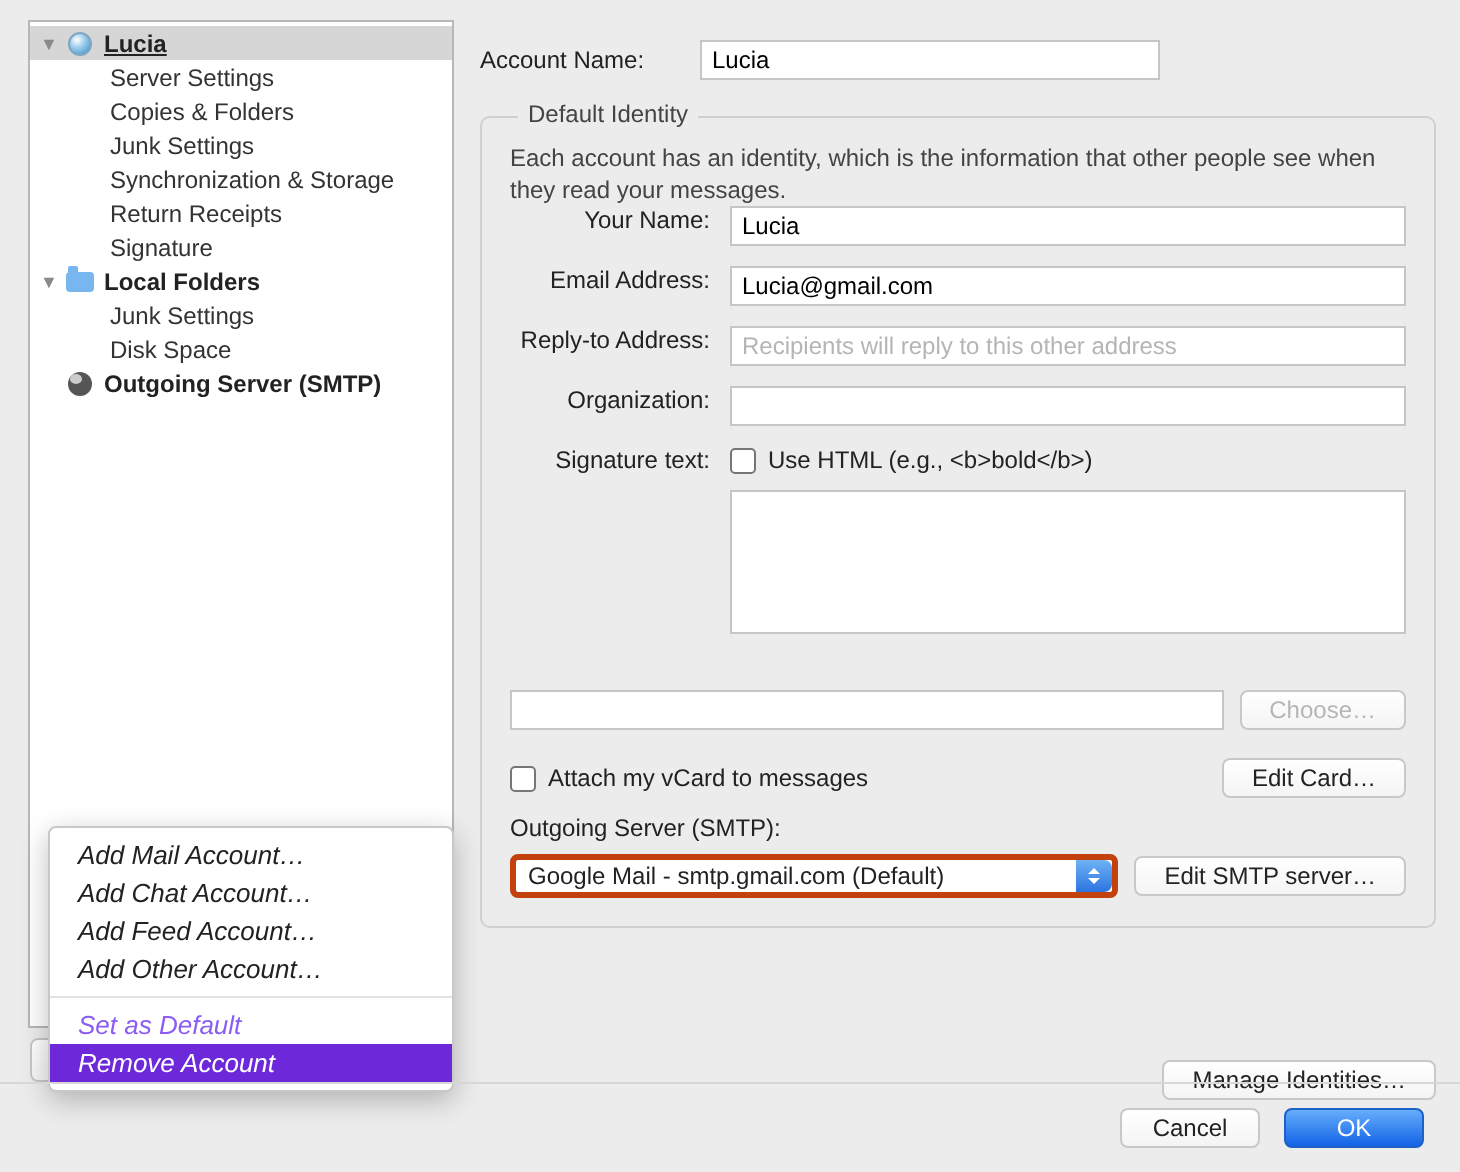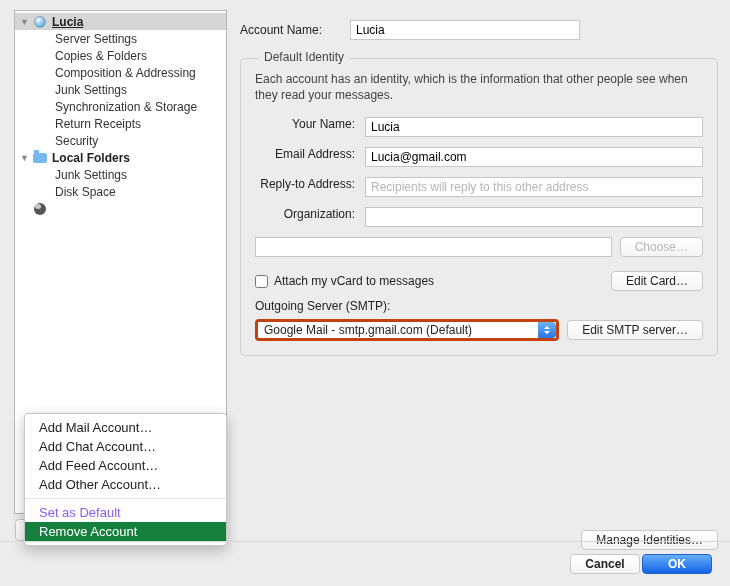--- a/index.html
+++ b/index.html
@@ -17,62 +17,62 @@
   .row .disclosure { width:11px; text-align:center; color:#8a8a8a; font-size:9px; margin-right:2px;}
   .row .iconslot { width:16px; height:16px; margin-right:4px; display:flex; align-items:center; justify-content:center; }
   .row .under { text-decoration: underline; text-underline-offset: 1px;}
   .icon-globe { width:12px; height:12px; border-radius:50%; background:radial-gradient(circle at 35% 30%, #fff, #aad4ee 35%, #6baedb 70%, #3b8bbb 100%); border:1px solid #7ea6c2; }
   .icon-folder { width:14px; height:10px; background:#78b6f0; border-radius:2px; position:relative; }
   .icon-folder:before { content:""; position:absolute; top:-3px; left:1px; width:5px; height:3px; background:#78b6f0; border-radius:1px 1px 0 0; }
   .icon-orb { width:12px;height:12px;border-radius:50%;background:#555; position:relative; }
   .icon-orb:after{content:"";position:absolute;top:1px;left:1px;width:6px;height:5px;border-radius:50%;background:rgba(255,255,255,0.7);}
 
   
-  .menu { position:absolute; left:24px; top:413px; width:203px; background:#fff; border:1px solid #c8c8c8; border-radius:4px; box-shadow:0 4px 14px rgba(0,0,0,0.25); padding:4px 0; }
+  .menu { position:absolute; left:24px; top:413px; width:203px; background:#fff; border:1px solid #c8c8c8; border-radius:4px; box-shadow:0 4px 14px rgba(0,0,0,0.25); padding:4px 0;font-style:italic; }
   .menu .mitem { height:19px; display:flex; align-items:center; padding:0 14px; font-size:13px; }
   .menu .mitem.disabled { color:#8b5cf6; }
-  .menu .mitem.highlight { background:#15803d; color:#fff; }
+  .menu .mitem.highlight { background:#6d28d9; color:#fff; }
   .menu .msep { height:1px; background:#e3e3e3; margin:4px 0; }
 
   
   .actionbtn { position:absolute; left:15px; top:519px; width:211px; height:22px; background:linear-gradient(#fff,#f5f5f5); border:1px solid #c6c6c6; border-radius:4px; display:flex; align-items:center; justify-content:center; font-size:12px; color:#3a3a3a; }
   .actionbtn .indic { position:absolute; right:4px; top:2px; bottom:2px; width:16px; background:linear-gradient(#fff,#f2f2f2); border-left:1px solid #e4e4e4; border-radius:0 3px 3px 0; display:flex; flex-direction:column; align-items:center; justify-content:center; }
   .indic .tri { width:0;height:0;border-left:3px solid transparent;border-right:3px solid transparent; }
   .indic .tri.up{border-bottom:3px solid #666;margin-bottom:2px;}
   .indic .tri.dn{border-top:3px solid #666;}
 
   
   .right { position:absolute; left:240px; top:20px; right:12px; }
   .fieldrow { display:flex; align-items:center; margin-bottom:10px; }
   .fieldrow label { width:110px; padding-right:10px; color:#222; }
   .fieldrow input[type=text] { flex:0 0 220px; height:20px; border:1px solid #c6c6c6; padding:2px 5px; font-size:12px; background:#fff; }
 
   .groupbox { border:1px solid #d0d0d0; border-radius:5px; margin-top:18px; padding:12px 14px 14px 14px; position:relative; background:#ececec; }
   .groupbox .legend { position:absolute; top:-9px; left:18px; background:#ececec; padding:0 5px; font-size:12px; color:#444; }
-  .groupbox .hint { color:#444; margin-bottom:14px; line-height:16px; }
+  .groupbox .hint { color:#444; line-height:16px; }
   .grow { display:flex; align-items:flex-start; margin-bottom:10px; }
   .grow label { width:110px; text-align:right; padding-right:10px; }
   .grow input[type=text] { flex:1; height:20px; border:1px solid #c6c6c6; padding:2px 5px; font-size:12px; background:#fff; }
   .grow input::placeholder { color:#b5b5b5; }
   .sigarea { width:100%; height:72px; border:1px solid #c6c6c6; background:#fff; margin-top:4px; margin-bottom:18px; }
   .checkline { display:flex; align-items:center; margin-bottom:8px; }
   .checkline input[type=checkbox]{ margin:0 6px 0 0; }
   .inlinepath { display:flex; align-items:center; gap:8px; margin-bottom:14px; }
   .inlinepath input[type=text]{ flex:1; height:20px; border:1px solid #c6c6c6; background:#fff; padding:2px 5px;}
   .macbtn { height:20px; padding:0 14px; border:1px solid #c8c8c8; border-radius:4px; background:linear-gradient(#fff,#f4f4f4); font-size:12px; display:inline-flex; align-items:center; color:#222; cursor:default;}
   .macbtn.disabled{ color:#b6b6b6; }
   .smtpline { display:flex; align-items:center; gap:8px; }
   .select { flex:1; height:22px; border:3px solid #c2410c; border-radius:4px; background:#fff; display:flex; align-items:center; padding:0 6px; position:relative; }
   .select .caps { position:absolute; right:0; top:0; bottom:0; width:18px; background:linear-gradient(#6fb2f4,#2b74e0); border-radius:0 4px 4px 0; display:flex; flex-direction:column; align-items:center; justify-content:center; }
   .select .tri{width:0;height:0;border-left:3px solid transparent;border-right:3px solid transparent;}
   .select .tri.up{border-bottom:3px solid #fff;margin-bottom:2px;}
   .select .tri.dn{border-top:3px solid #fff;}
 
   .identrow { position:absolute; left:240px; right:12px; top:530px; display:flex; justify-content:flex-end;text-align:right; }
-  .footer { position:absolute; left:0; right:0; bottom:0; height:45px; border-top:1px solid #d7d7d7; display:flex; justify-content:flex-end; align-items:center; padding-right:18px; gap:2px;font-weight:bold; }
+  .footer { position:absolute; left:0; right:0; bottom:0; height:45px; border-top:1px solid #d7d7d7; display:flex; justify-content:flex-end; align-items:center; padding-right:18px; gap:12px; }
   .footer .primary { background:linear-gradient(#65aefc,#1363e6); color:#fff; border:1px solid #1f62c7; min-width:70px; justify-content:center; }
   .footer .macbtn { min-width:70px; justify-content:center; }
 </style>
 </head>
 <body>
 
 <div class="app">
 
   <div class="sidebar">
     <div class="tree">
@@ -83,53 +83,51 @@
           </span>
         <span class="text under">Lucia</span>
       </div>
       <div class="row sub">
           <span class="text">Server Settings</span>
         </div>
       <div class="row sub">
           <span class="text">Copies &amp; Folders</span>
         </div>
       <div class="row sub">
-          <span class="text">Composition &amp; Addressing</span>
-        </div>
-      <div class="row sub">
           <span class="text">Junk Settings</span>
         </div>
       <div class="row sub">
           <span class="text">Synchronization &amp; Storage</span>
         </div>
       <div class="row sub">
           <span class="text">Return Receipts</span>
         </div>
       <div class="row sub">
-          <span class="text">Security</span>
+          <span class="text">Signature</span>
         </div>
 
       <div class="row bold">
         <span class="disclosure">▼</span>
         <span class="iconslot">
             <span class="icon-folder"></span>
           </span>
         <span class="text">Local Folders</span>
       </div>
       <div class="row sub">
           <span class="text">Junk Settings</span>
         </div>
       <div class="row sub">
           <span class="text">Disk Space</span>
         </div>
 
       <div class="row bold" style="padding-left:17px">
         <span class="iconslot">
             <span class="icon-orb"></span>
           </span>
+        <span class="text">Outgoing Server (SMTP)</span>
       </div>
     </div>
   </div>
 
   <div class="actionbtn">
     <span>Account Actions</span>
     <span class="indic">
         <span class="tri up"></span>
         <span class="tri dn"></span>
       </span>
@@ -164,20 +162,30 @@
         <input type="text" value="Lucia@gmail.com" style="">
       </div>
       <div class="grow">
         <label>Reply-to Address:</label>
         <input type="text" placeholder="Recipients will reply to this other address" style="">
       </div>
       <div class="grow">
         <label>Organization:</label>
         <input type="text" style="">
       </div>
+      <div class="grow" style="align-items:flex-start">
+        <label>Signature text:</label>
+        <div style="flex:1">
+          <div class="checkline">
+            <input type="checkbox" style="">
+            <span>Use HTML (e.g., &lt;b&gt;bold&lt;/b&gt;)</span>
+          </div>
+          <div class="sigarea"></div>
+        </div>
+      </div>
 
       <div class="inlinepath">
         <input type="text" style="">
         <span class="macbtn disabled">Choose…</span>
       </div>
 
       <div class="checkline" style="justify-content:space-between">
         <span style="display:flex;align-items:center">
           <input type="checkbox" style="">
           <span>Attach my vCard to messages</span>

